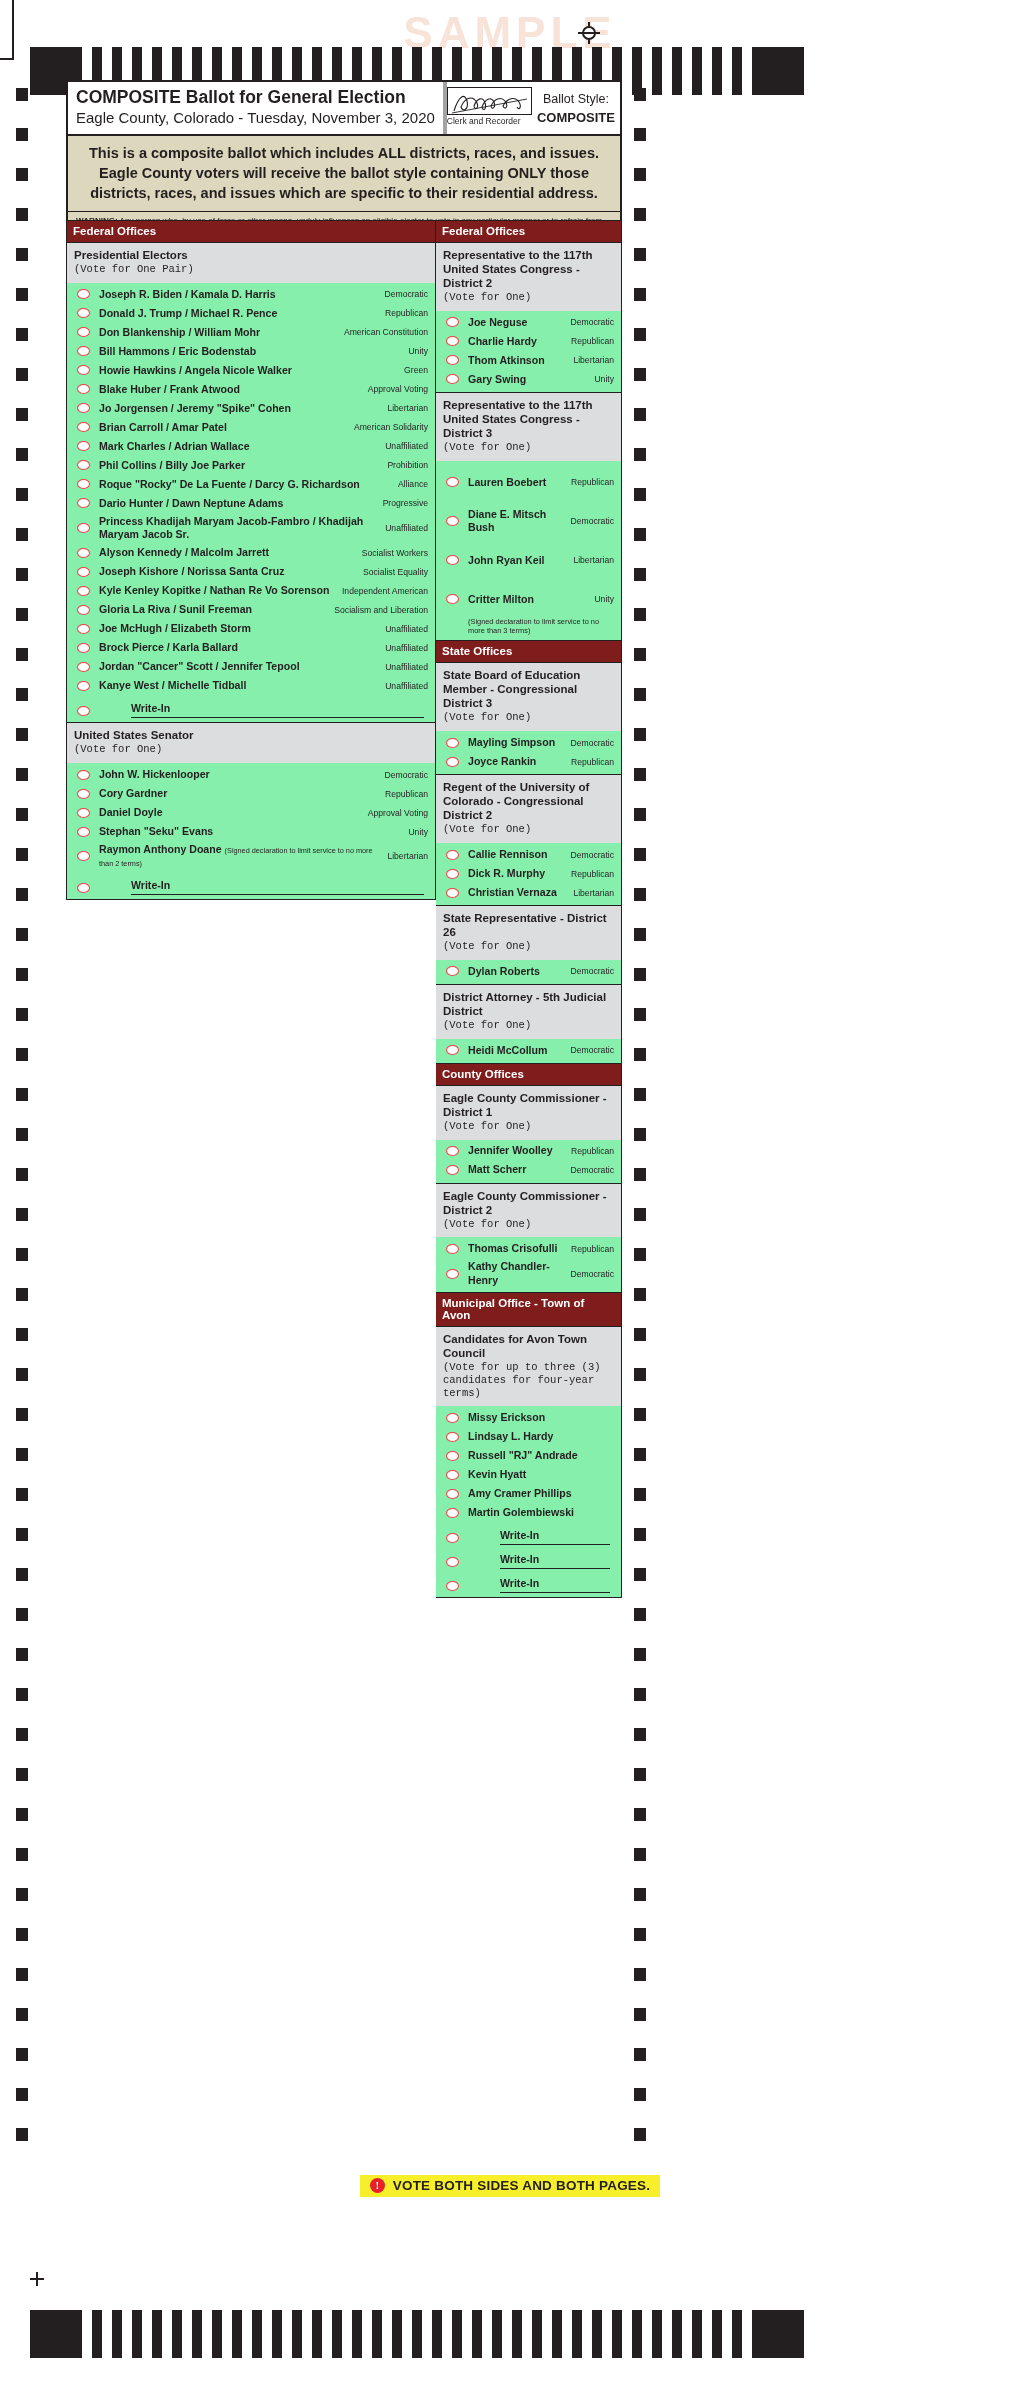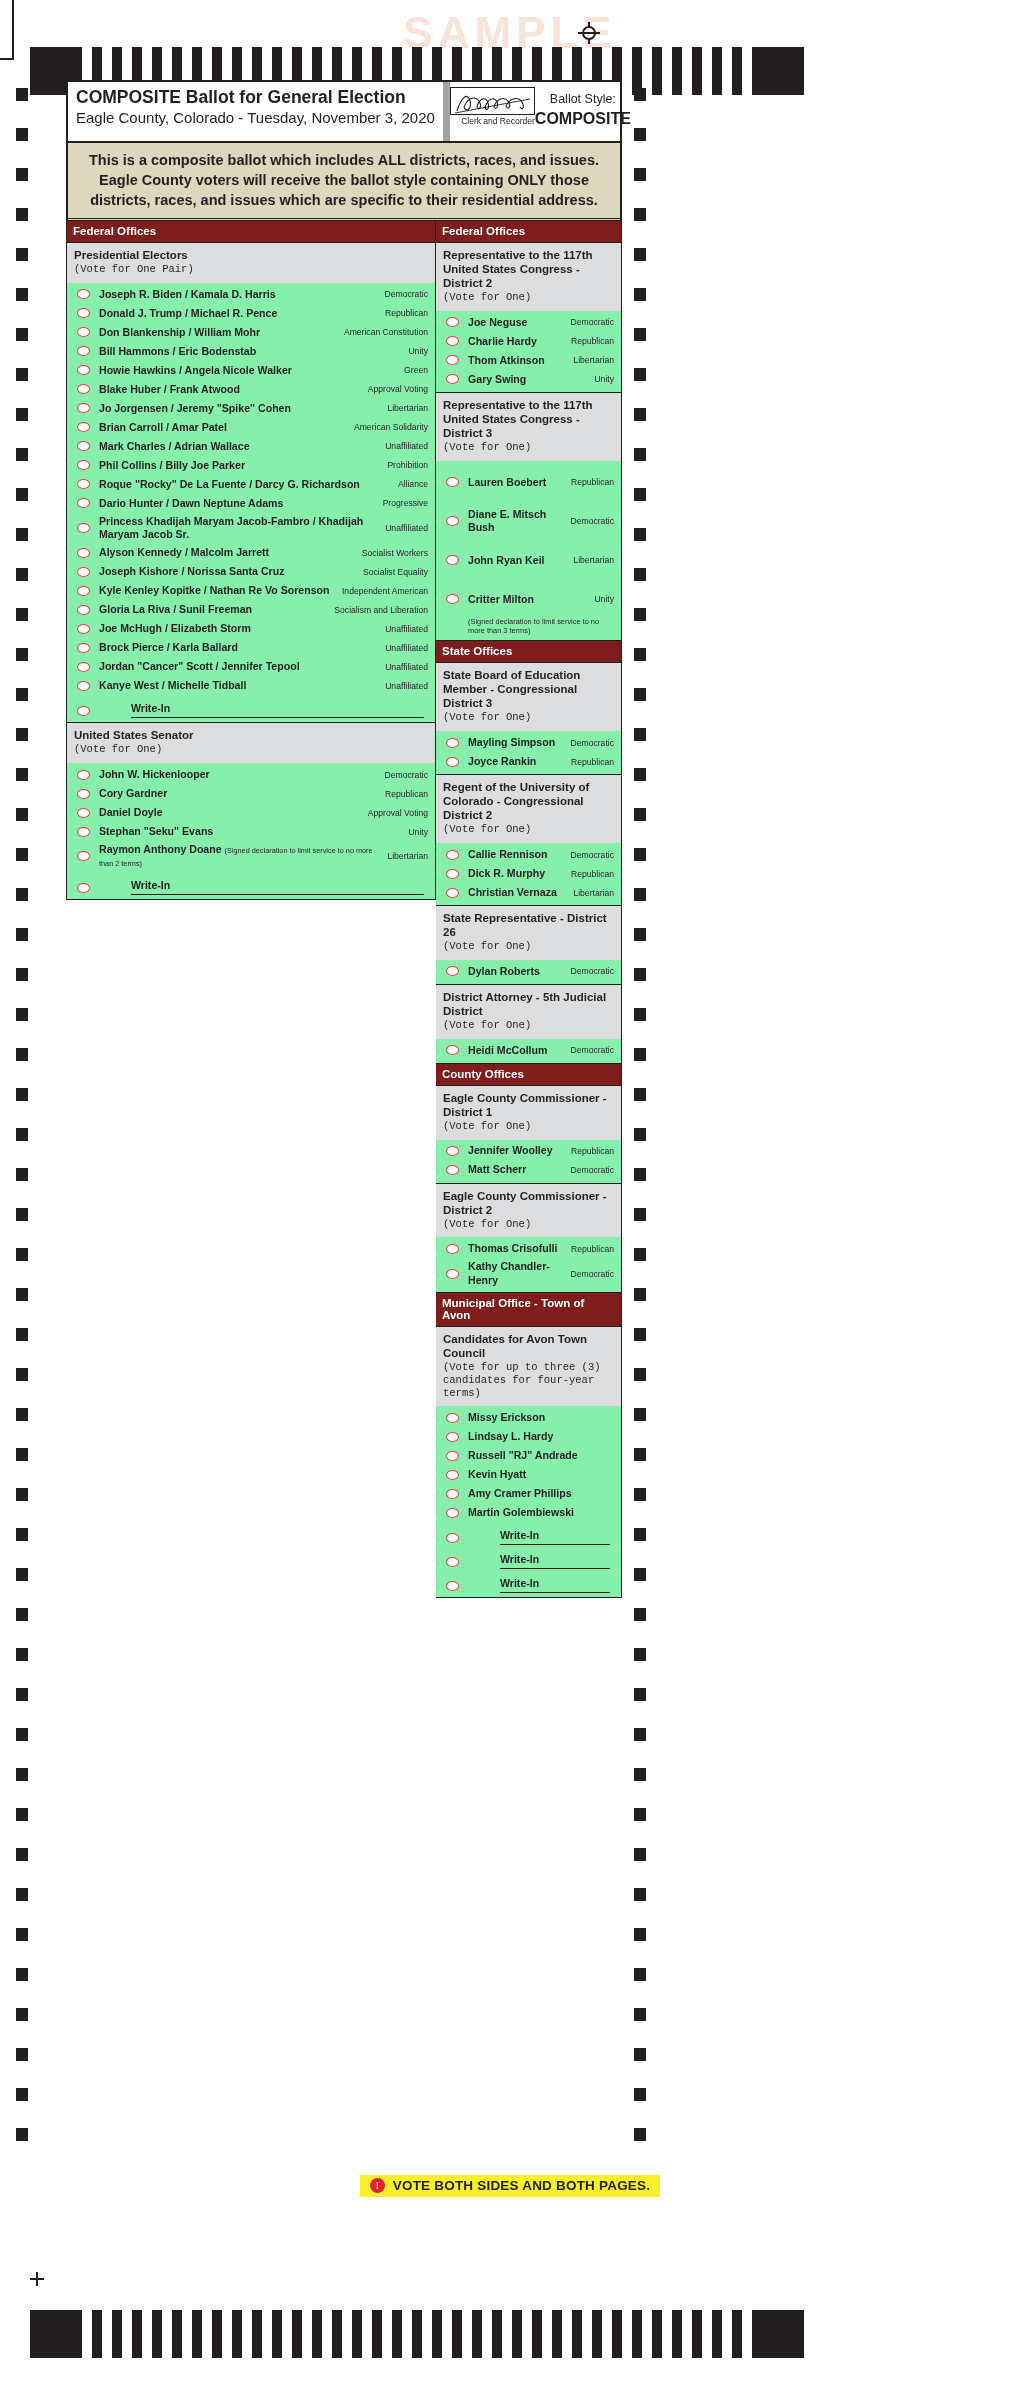--- a/index.html
+++ b/index.html
@@ -40,30 +40,30 @@
     font-family:"Liberation Sans", sans-serif;
     user-select:none;
   }
 
   
   .header-box {
     position:absolute; left:66px; top:80px; width:556px;
     border:2px solid #231f20; background:#fff;
   }
   .hdr-top { display:flex; align-items:stretch; }
-  .hdr-titles { flex:1; padding:6px 8px 14px 8px; }
+  .hdr-titles { flex:1; padding:6px 8px 7px 8px; }
   .hdr-title  { font-size:17.5px; font-weight:bold; color:#231f20; line-height:1.12; white-space:nowrap;}
   .hdr-sub    { font-size:15px; color:#231f20; line-height:1.2; margin-top:1px; white-space:nowrap;}
-  .hdr-sign { width:122px; padding-top:5px; text-align:right; border-left:7px solid #a3a3a3;}
+  .hdr-sign { width:122px; padding-top:5px; text-align:left; border-left:4px solid #a3a3a3;}
   .sig-box { width:85px; height:28px; border:1px solid #231f20; margin:0 auto; position:relative; overflow:hidden;}
   .sig-box svg { position:absolute; left:1px; top:-1px; }
   .sig-cap { font-size:8.5px; color:#231f20; margin-top:1px;}
   .hdr-style { width:150px; text-align:center; padding-top:10px;}
   .hdr-style .lbl { font-size:12.5px; color:#231f20;}
-  .hdr-style .val { font-size:16px; font-weight:bold; color:#231f20; margin-top:4px;}
+  .hdr-style .val { font-size:13px; font-weight:bold; color:#231f20; margin-top:4px;}
 
   .composite-note {
     border-top:2px solid #231f20;
     background:#dcd7bd;
     text-align:center;
     padding:7px 10px 8px 10px;
   }
   .composite-note div { font-size:14.5px; font-weight:bold; color:#231f20; line-height:1.38;}
 
   .warning-box {

